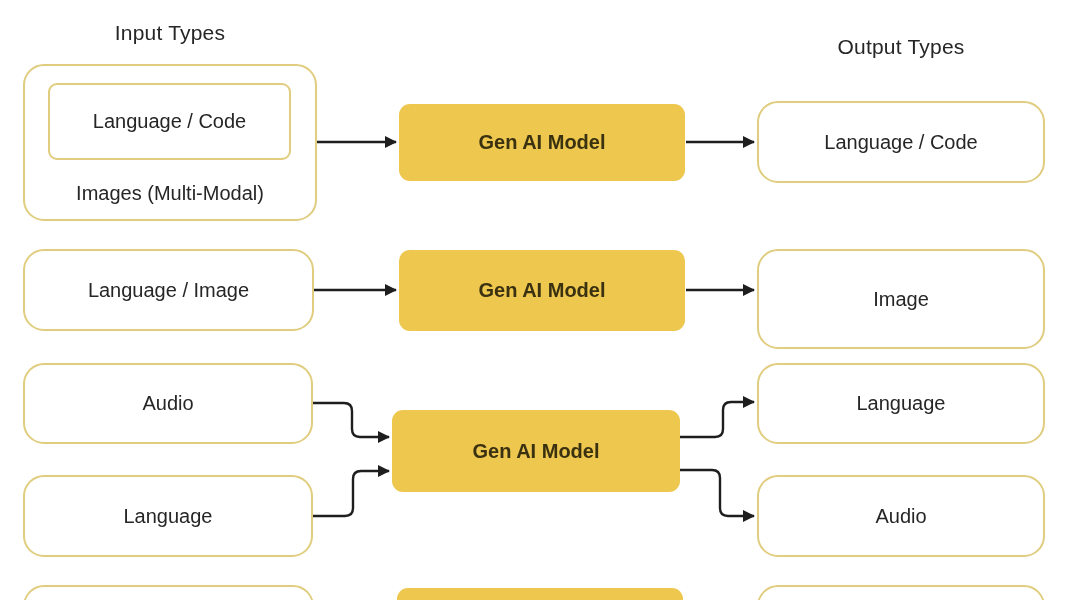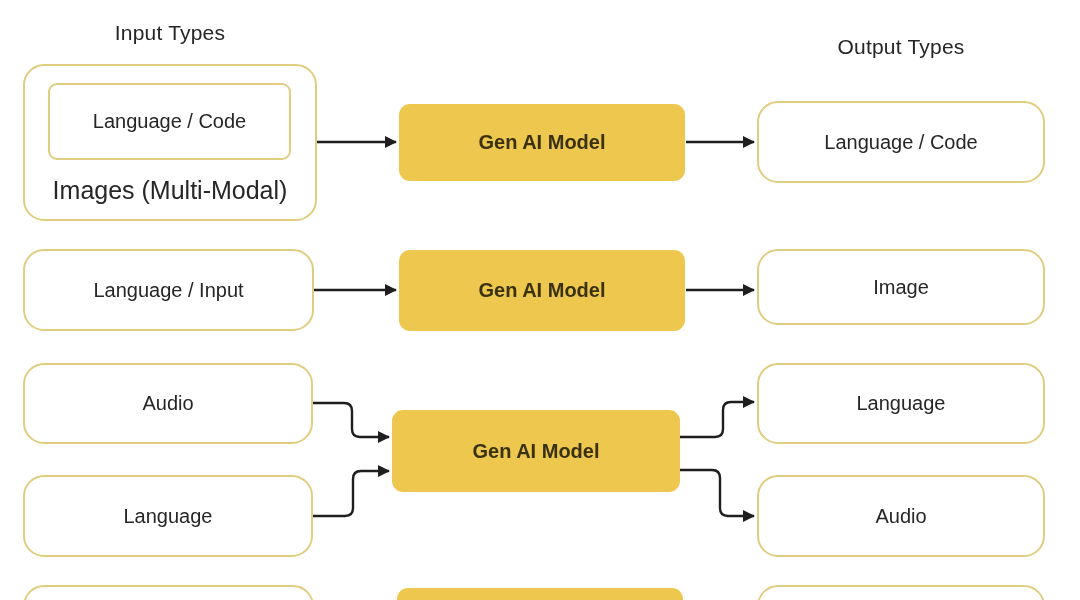--- a/index.html
+++ b/index.html
@@ -44,21 +44,21 @@
     width: 243px;
     height: 77px;
     border-radius: 9px;
   }
   .node .group-label {
     position: absolute;
     left: 0;
     right: 0;
     bottom: 14px;
     text-align: center;
-    font-size: 25px;
+    font-size: 20px;
     color: var(--text, #262626);
   }
   .node.model {
     background: var(--model-fill, #edc74e);
     border: none;
     border-radius: 11px;
     color: var(--model-text, #3a3110);
     font-weight: bold;
   }
   svg.wires {
@@ -92,26 +92,26 @@
     <div class="group-label">Images (Multi-Modal)</div>
   </div>
   <div class="node model" style="left:399px; top:104px; width:286px; height:77px;">
     <span>Gen AI Model</span>
   </div>
   <div class="node" style="left:757px; top:101px; width:288px; height:82px;">
     <span>Language / Code</span>
   </div>
 
   <div class="node" style="left:23px; top:249px; width:291px; height:82px;">
-    <span>Language / Input</span>
+    <span>Language / Image</span>
   </div>
   <div class="node model" style="left:399px; top:250px; width:286px; height:81px;">
     <span>Gen AI Model</span>
   </div>
-  <div class="node" style="left:757px; top:249px; width:288px; height:76px;">
+  <div class="node" style="left:757px; top:249px; width:288px; height:100px;">
     <span>Image</span>
   </div>
 
   <div class="node" style="left:23px; top:363px; width:290px; height:81px;">
     <span>Audio</span>
   </div>
   <div class="node" style="left:23px; top:475px; width:290px; height:82px;">
     <span>Language</span>
   </div>
   <div class="node model" style="left:392px; top:410px; width:288px; height:82px;">

